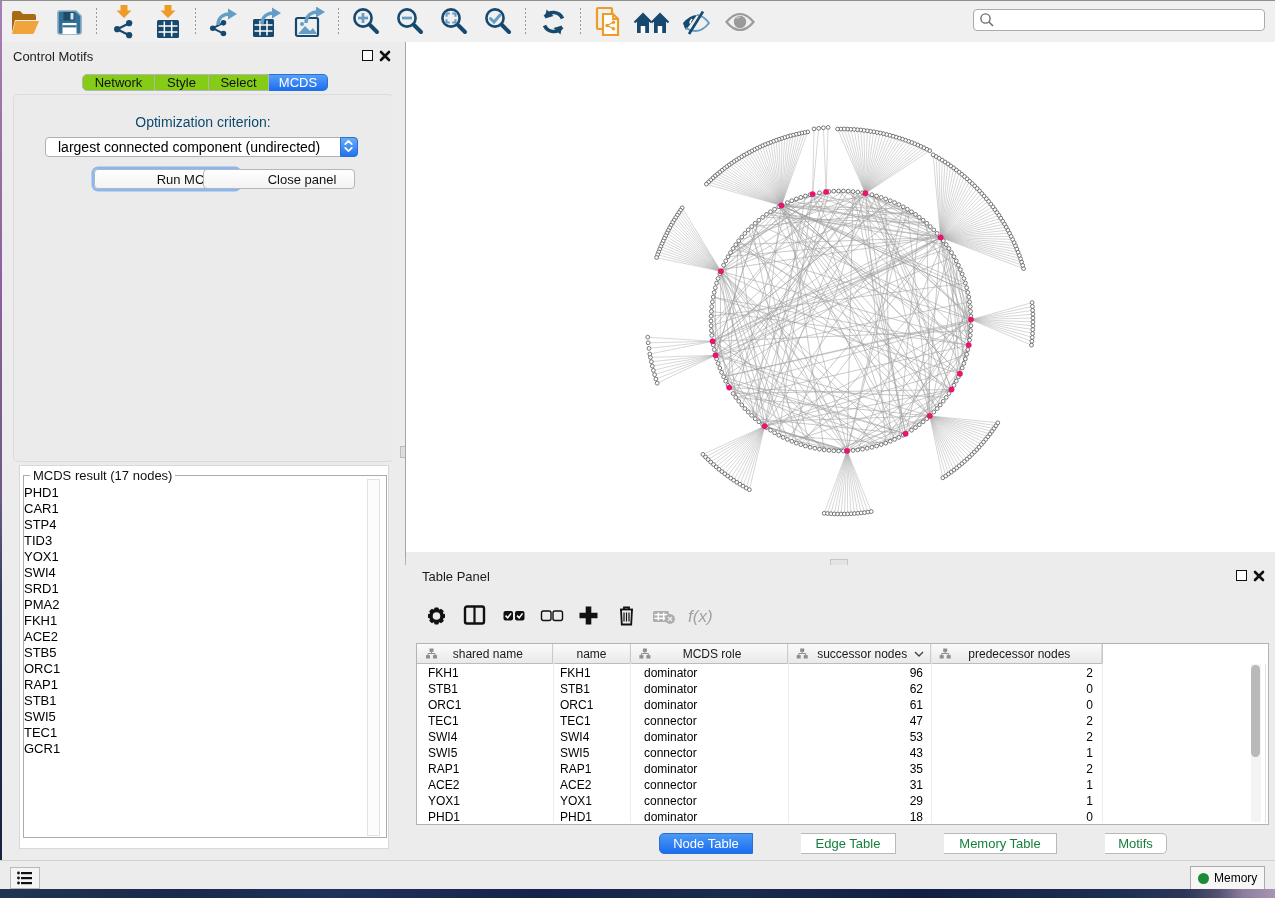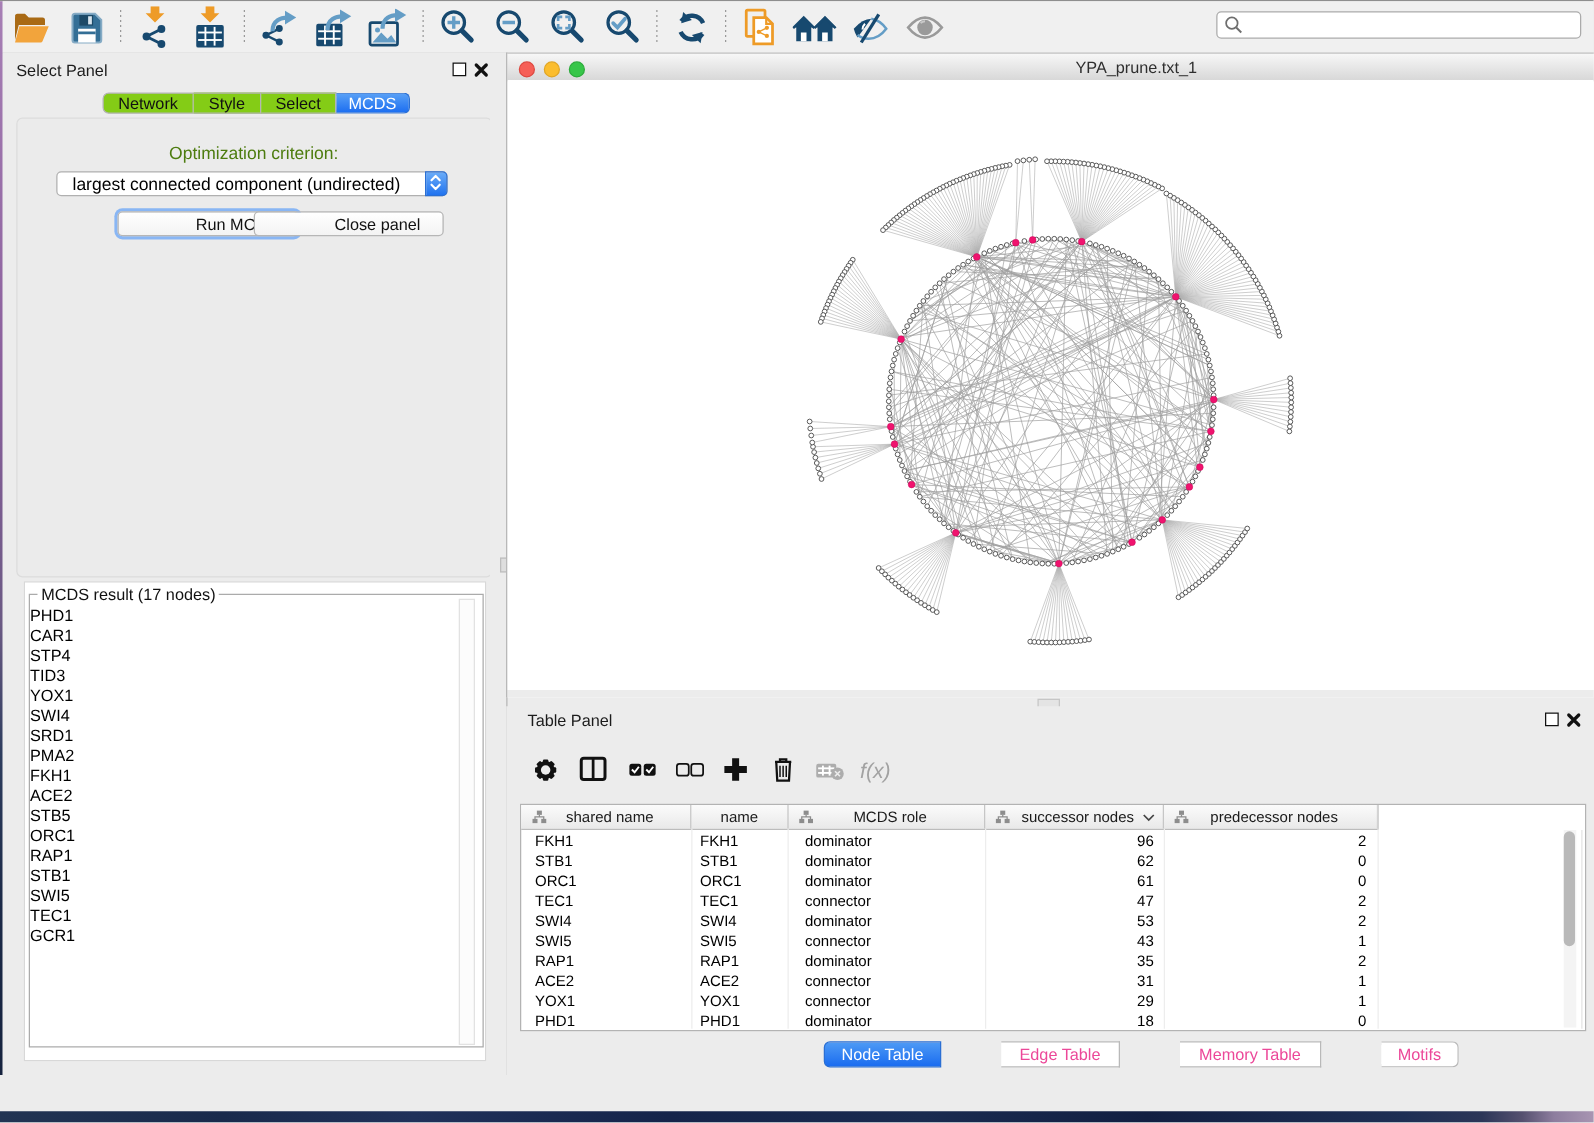--- a/index.html
+++ b/index.html
@@ -45,21 +45,21 @@
   
   #tpanel{left:405px;top:565px;width:870px;height:295px;background:#ececec;}
   #ttable{position:absolute;left:11px;top:78px;width:851px;height:180px;background:#fff;border:1px solid #b3b3b3;}
   #thead{position:absolute;left:0;top:0;width:685px;height:19px;
      background:linear-gradient(#fbfbfb,#e9e9e9);border-bottom:1px solid #bcbcbc;border-right:1px solid #c6c6c6;}
   .dcol{position:absolute;top:19px;width:1px;height:160px;background:#ededed;}
   .trow{position:absolute;font-size:12px;color:#000;height:16px;line-height:16px;white-space:pre;}
   .num{position:absolute;font-size:12px;color:#000;height:16px;line-height:16px;text-align:right;}
   #vscroll{position:absolute;right:7px;top:20px;width:10px;height:158px;background:#f4f4f4;}
   #vthumb{position:absolute;left:0px;top:1px;width:9px;height:92px;background:#b9b9b9;border-radius:5px;}
-  .btab{height:19px;font-size:13px;color:#ec4899;background:#fff;border:1px solid #b9b9b9;border-left:none;
+  .btab{height:19px;font-size:13px;color:#15803d;background:#fff;border:1px solid #b9b9b9;border-left:none;
      display:flex;align-items:center;justify-content:center;}
   
   #statusbar{left:0px;top:860px;width:1275px;height:29px;background:#ececec;border-top:1px solid #d0d0d0;}
   #wallpaper{left:0;top:889px;width:1275px;height:9px;
      background:linear-gradient(90deg,#223453 0%,#192a4c 14%,#20315a 26%,#15244a 42%,#1a2b50 58%,#121f42 72%,#1e2f54 88%,#2c3658 93%,#55506f 95.5%,#8d7d9e 97.5%,#a895b2 100%);}
   #lsliver{left:0;top:1px;width:2px;height:859px;background:linear-gradient(#a77fb5,#8a5f9c 35%,#6b5a84 58%,#2e3d5e 70%,#1c2a48 84%,#16233f 100%);}
   .icon{position:absolute;}
   text{font-family:"Liberation Sans",sans-serif;}
 </style>
 </head>
@@ -198,33 +198,33 @@
       </svg>
 <div id="searchbox">
         <svg width="16" height="16" viewBox="0 0 16 16" style="position:absolute;left:5px;top:2px;">
           <circle cx="6.5" cy="6.5" r="4.6" fill="none" stroke="#6e6e6e" stroke-width="1.4"></circle>
           <line x1="10" y1="10" x2="14" y2="14" stroke="#6e6e6e" stroke-width="1.6"></line>
         </svg>
       </div>
   </div>
 
   <div id="cpanel" class="abs">
-    <div class="abs ptitle" style="left:11px;top:7px;">Select Panel</div>
+    <div class="abs ptitle" style="left:11px;top:7px;">Control Motifs</div>
     <div class="winbtn-sq" style="left:360px;top:8px;"></div>
     <svg class="icon" style="left:377px;top:8px;" width="12" height="12" viewBox="0 0 12 12">
       <path d="M2 2 L10 10 M10 2 L2 10" stroke="#111" stroke-width="2.6" stroke-linecap="round"></path>
     </svg>
     <div class="tabs" style="left:80px;top:32px;">
       <div class="tab first" style="width:71px;">Network</div>
       <div class="tab" style="width:53px;">Style</div>
       <div class="tab" style="width:59px;">Select</div>
       <div class="tab sel last" style="width:58px;">MCDS</div>
     </div>
     <div id="cbody" class="abs"></div>
-    <div class="abs" style="left:10px;top:72px;width:382px;text-align:center;font-size:14px;color:#4d7c0f;">Optimization criterion:</div>
+    <div class="abs" style="left:10px;top:72px;width:382px;text-align:center;font-size:14px;color:#0c4a6e;">Optimization criterion:</div>
     <div class="combo" style="left:43px;top:95px;width:311px;height:18px;">
       <div style="position:absolute;left:12px;top:1px;font-size:14px;color:#000;">largest connected component (undirected)</div>
       <div class="btn">
         <svg width="15" height="16" viewBox="0 0 15 16" style="position:absolute;left:0;top:0;">
           <path d="M4.2 6.2 L7.5 2.8 L10.8 6.2" stroke="#fff" stroke-width="1.7" fill="none" stroke-linecap="round" stroke-linejoin="round"></path>
           <path d="M4.2 9.8 L7.5 13.2 L10.8 9.8" stroke="#fff" stroke-width="1.7" fill="none" stroke-linecap="round" stroke-linejoin="round"></path>
         </svg>
       </div>
     </div>
     <div class="pushbtn" style="left:92px;top:127px;width:97px;box-shadow:0 0 0 2.5px #89b6f4;">Run MCDS</div>
@@ -237,26 +237,20 @@
         <div id="mscroll"></div>
       </div>
     </div>
   </div>
 
   <div id="gutterv" class="abs">
     <div class="abs" style="left:8px;top:404px;width:6px;height:10px;background:#dedede;border:1px solid #bdbdbd;"></div>
   </div>
 
   <div id="netwin" class="abs">
-    <div id="nettitle" class="abs">
-      <div class="tl" style="left:9px;background:#f65f57;border:0.5px solid #dd4941;"></div>
-      <div class="tl" style="left:29px;background:#fbbd2e;border:0.5px solid #e0a626;"></div>
-      <div class="tl" style="left:49px;background:#37c649;border:0.5px solid #2dab3c;"></div>
-      <div class="abs" style="left:0;top:3px;width:1006px;text-align:center;font-size:13px;color:#2f2f2f;">YPA_prune.txt_1</div>
-    </div>
     <div id="netcanvas" class="abs">
 
 <svg width="870" height="491" viewBox="0 0 870 491" style="position:absolute;left:0;top:0;">
 <g stroke="#6e6e6e" stroke-width="0.55" opacity="0.66">
 <line x1="375.4" y1="141.5" x2="560.7" y2="290.3"></line>
 <line x1="375.4" y1="141.5" x2="501.4" y2="145.2"></line>
 <line x1="375.4" y1="141.5" x2="561.8" y2="228.4"></line>
 <line x1="375.4" y1="141.5" x2="324.5" y2="188.6"></line>
 <line x1="375.4" y1="141.5" x2="470.6" y2="132.0"></line>
 <line x1="375.4" y1="141.5" x2="509.5" y2="150.4"></line>
@@ -1238,15 +1232,31 @@
         <div style="position:absolute;right:2px;top:20px;width:1px;height:159px;background:#e4e4e4;"></div>
     </div>
     <div class="abs" style="left:254px;top:268px;display:flex;gap:48px;">
       <div class="btab" style="width:92px;background:linear-gradient(#4d9af5,#1a6cf0);color:#fff;border-color:#2a6fd4;border-radius:5px 0 0 5px;border-left:1px solid #2a6fd4;">Node Table</div>
       <div class="btab" style="width:94px;">Edge Table</div>
       <div class="btab" style="width:112px;">Memory Table</div>
       <div class="btab" style="width:61px;border-radius:0 5px 5px 0;">Motifs</div>
     </div>
   </div>
 
+  <div id="statusbar" class="abs">
+    <div class="abs" style="left:10px;top:6px;width:28px;height:20px;background:#f4f4f4;border:1px solid #b9b9b9;">
+      <svg width="16" height="14" viewBox="0 0 16 14" style="position:absolute;left:6px;top:3px;">
+        <circle cx="1.5" cy="2" r="1.4" fill="#111"></circle>
+          <rect x="4" y="1" width="11" height="2.2" fill="#111"></rect>
+        <circle cx="1.5" cy="7" r="1.4" fill="#111"></circle>
+          <rect x="4" y="6" width="11" height="2.2" fill="#111"></rect>
+        <circle cx="1.5" cy="12" r="1.4" fill="#111"></circle>
+          <rect x="4" y="11" width="11" height="2.2" fill="#111"></rect>
+      </svg>
+    </div>
+    <div class="abs" style="left:1190px;top:5px;width:73px;height:22px;background:#f6f6f6;border:1px solid #ababab;">
+      <div style="position:absolute;left:7px;top:5.5px;width:11px;height:11px;border-radius:50%;background:#1d8a34;"></div>
+      <div style="position:absolute;left:23px;top:4px;font-size:12px;color:#000;">Memory</div>
+    </div>
+  </div>
   <div id="wallpaper" class="abs"></div>
   <div id="lsliver" class="abs"></div>
 </div>
 
 </body></html>

